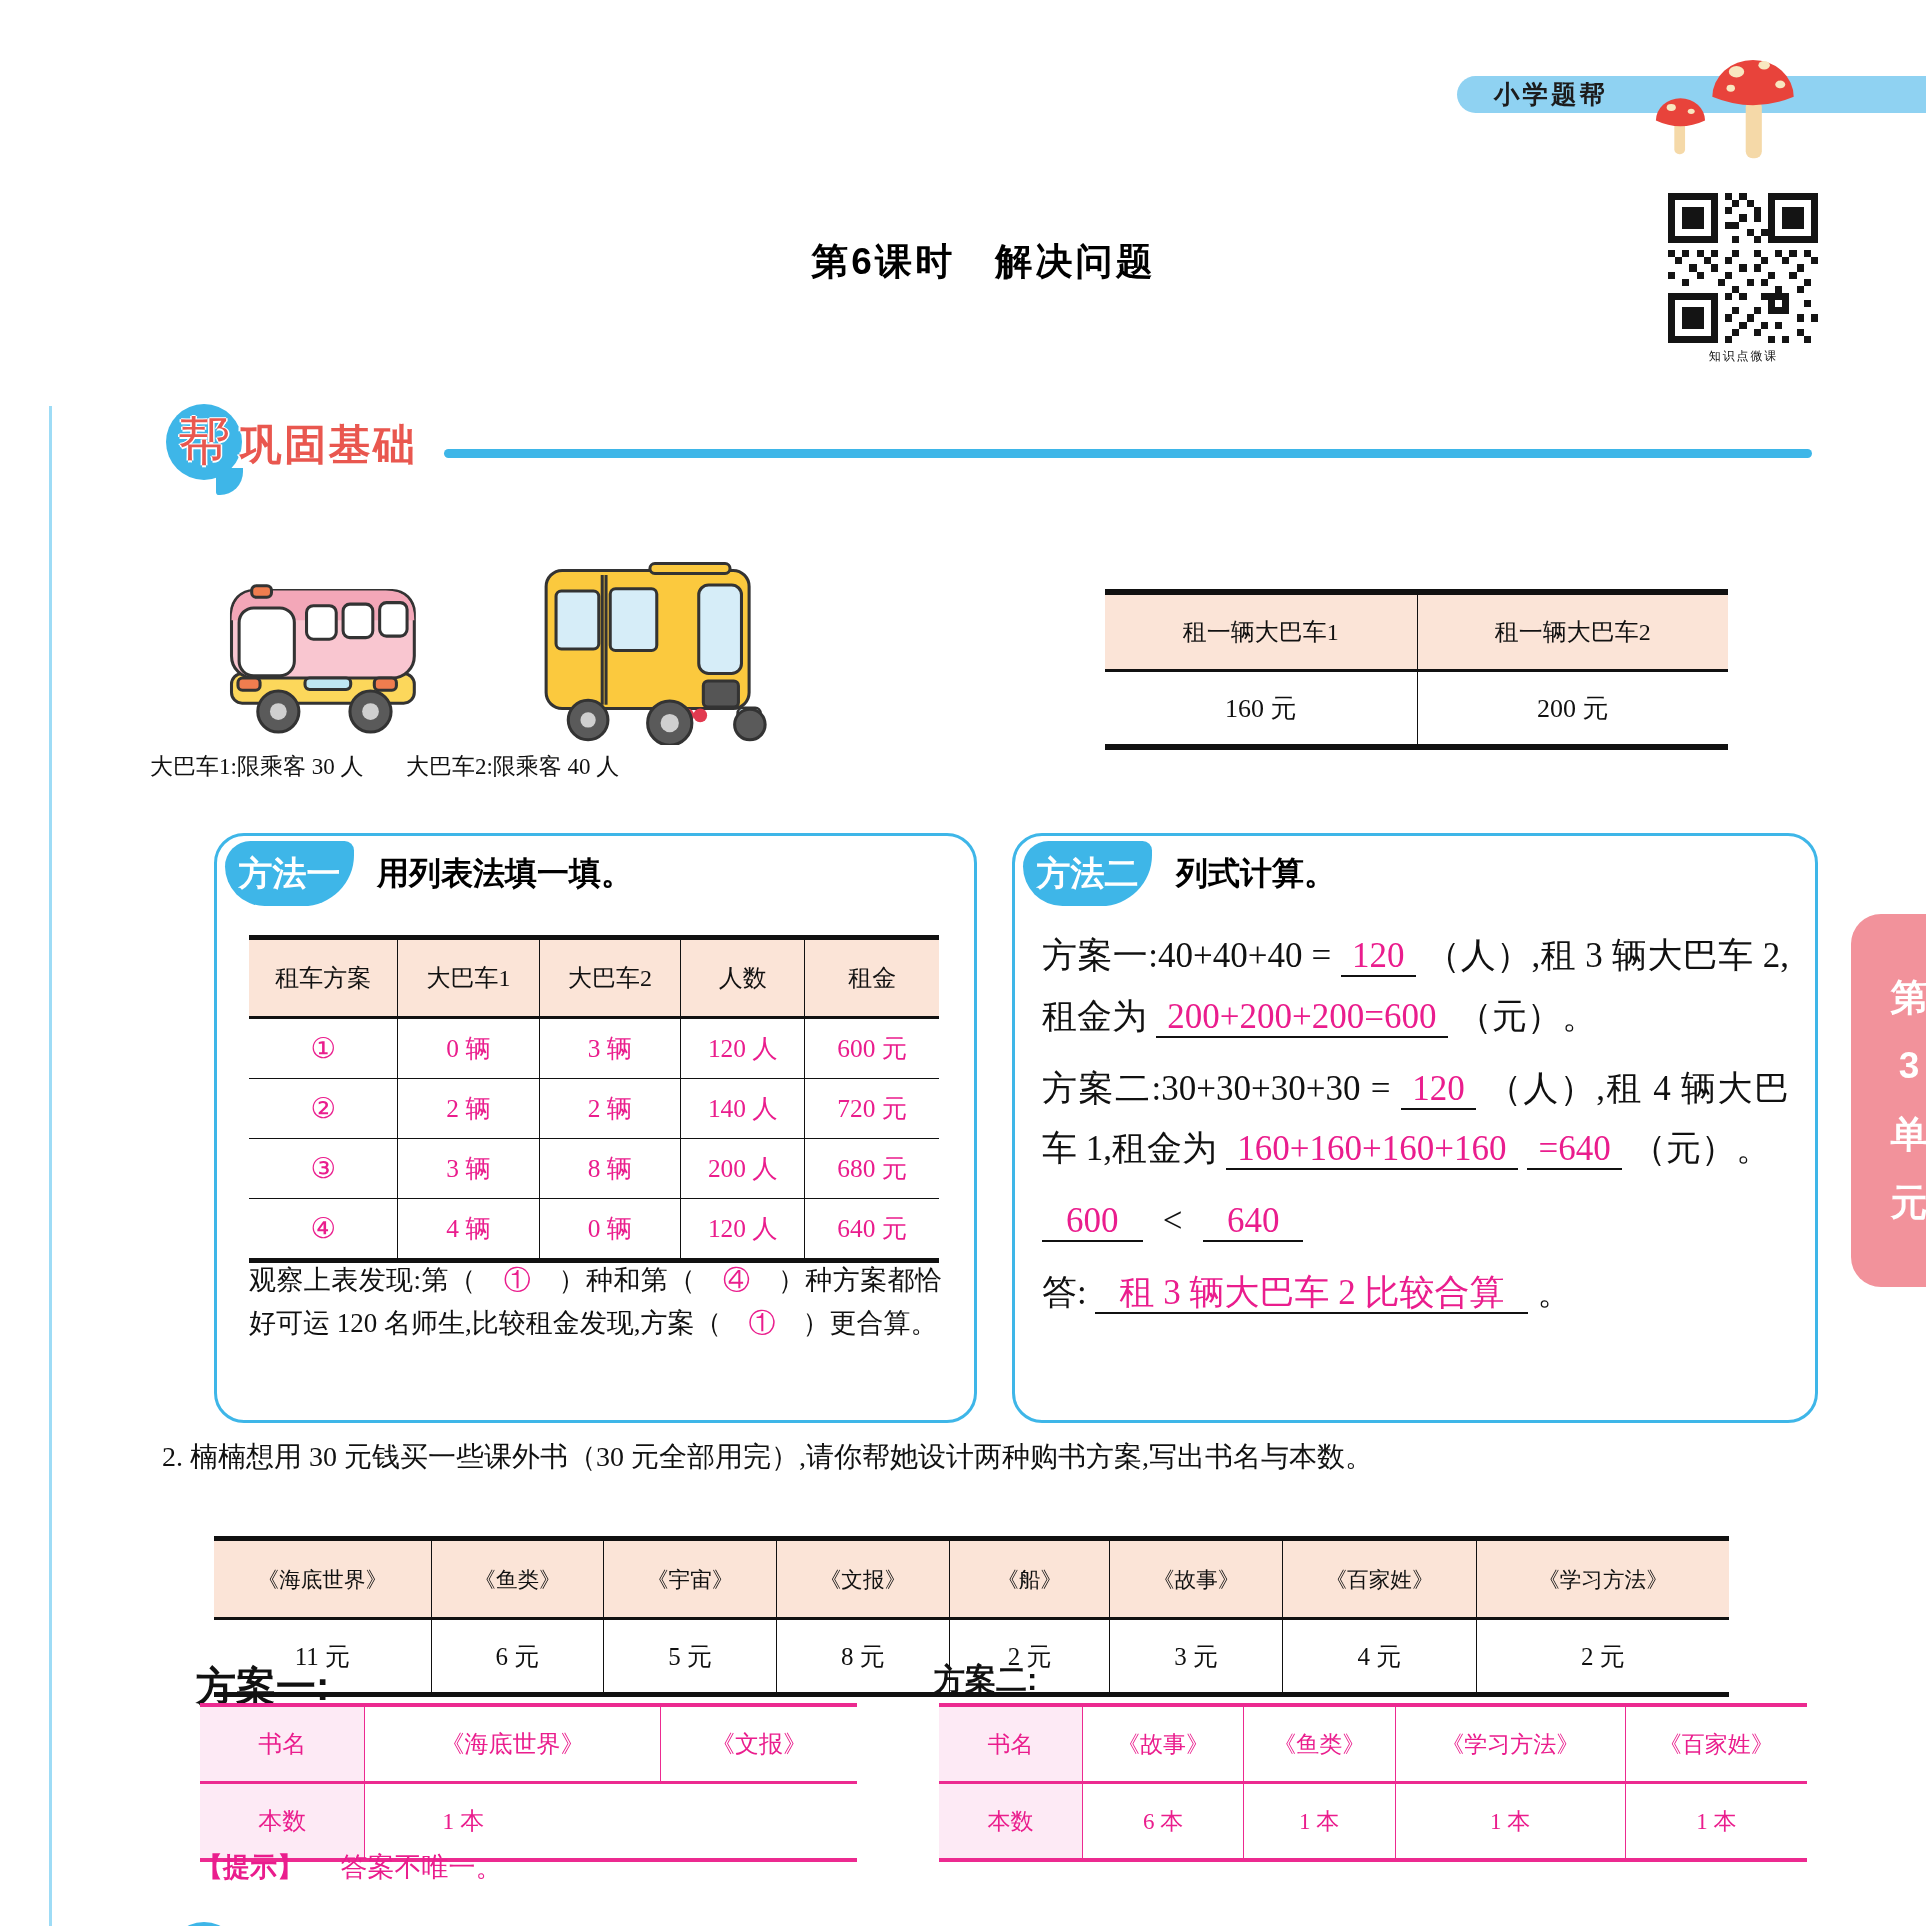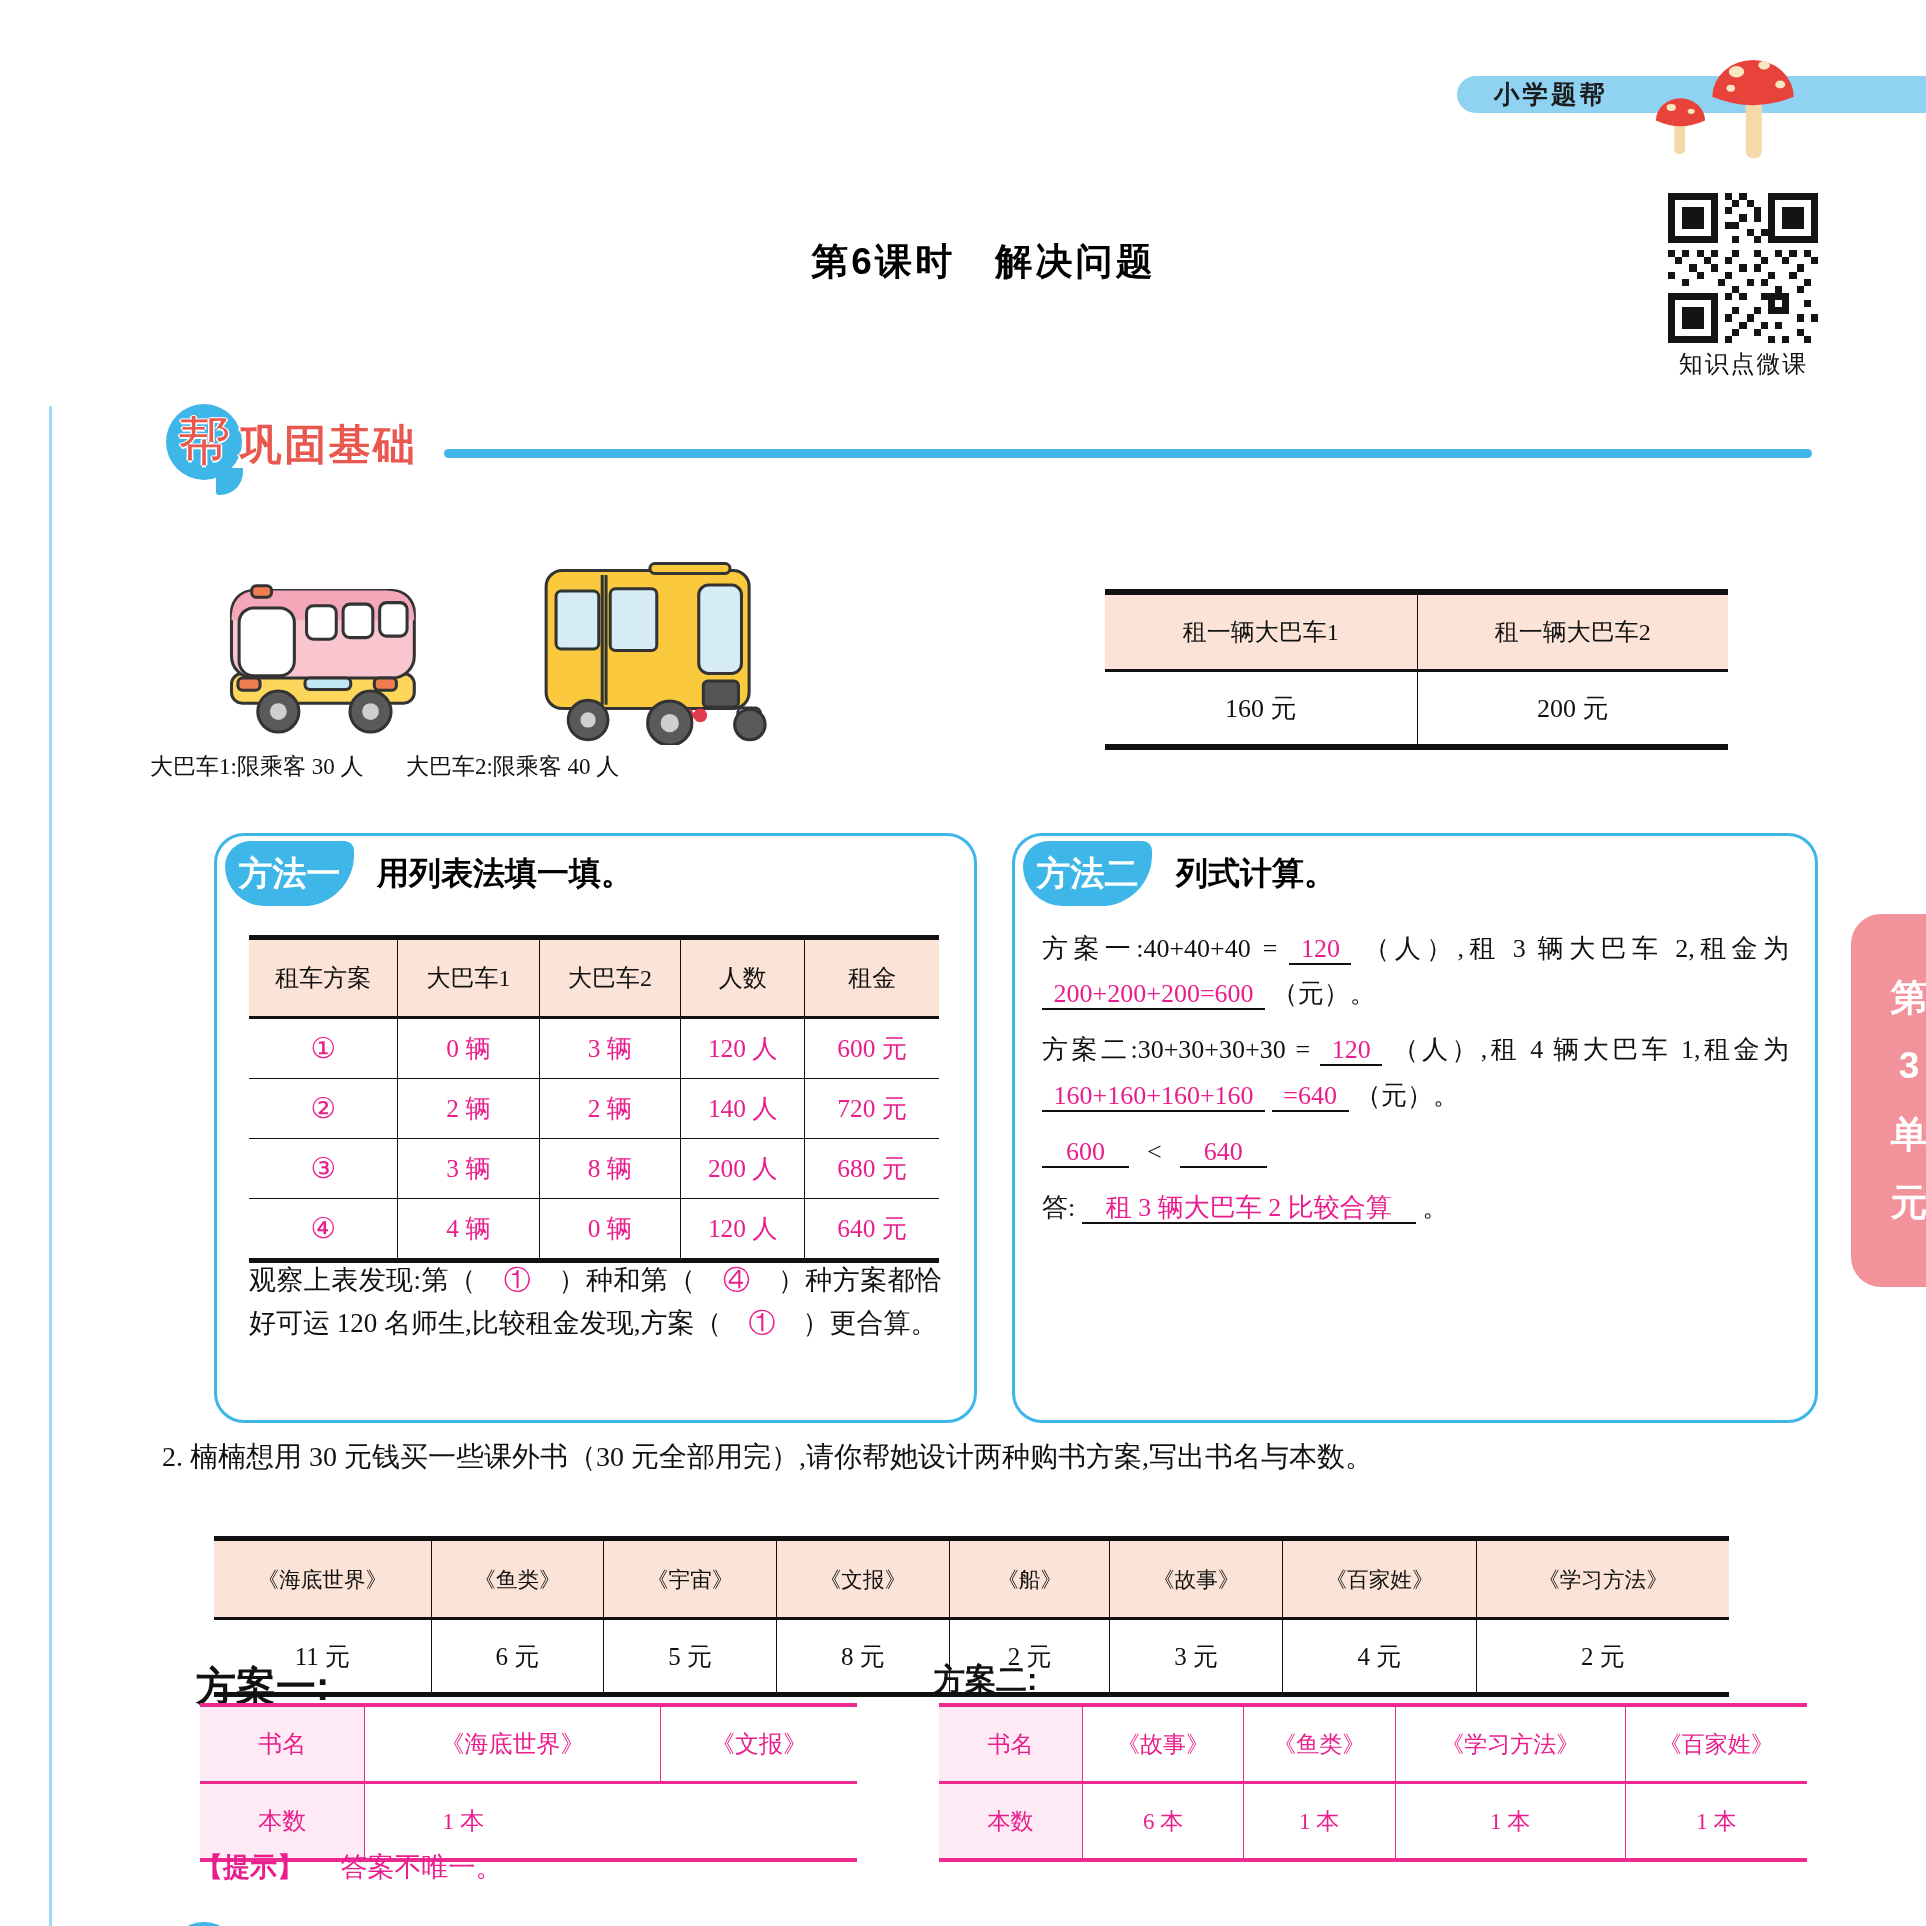--- a/index.html
+++ b/index.html
@@ -10,21 +10,21 @@
   .mag{color:#ea1d8d;}
 
   
   .left-rule{left:49px;top:406px;width:42px;height:2275px;
     border-left:3.5px solid #9edcf6;border-bottom:3.5px solid #9edcf6;border-bottom-left-radius:42px;}
 
   
   .brand-pill{left:1457px;top:76px;width:511px;height:37px;background:#8fd2f2;
     border-radius:20px 0 0 20px;display:flex;align-items:center;padding-left:37px;box-sizing:border-box;}
   .brand-pill span{font-size:25.4px;letter-spacing:3.1px;color:#1c1c1c;}
-  .qr-caption{left:1653px;top:348px;width:181px;text-align:center;font-size:24px;letter-spacing:1.9px;}
+  .qr-caption{left:1653px;top:348px;width:181px;text-align:center;font-size:12px;letter-spacing:1.9px;}
 
   .page-title{left:159px;top:237px;width:1649px;text-align:center;font-size:37px;letter-spacing:3.1px;color:#000;}
 
   
   .ribbon-circle{width:76px;height:76px;border-radius:50%;background:#3eb6e8;
      display:flex;align-items:center;justify-content:center;}
   .ribbon-circle span{font-size:53px;color:#e9574f;
      text-shadow:1.5px 0 0 #fff,-1.5px 0 0 #fff,0 1.5px 0 #fff,0 -1.5px 0 #fff;}
   .ribbon-tail{width:27px;height:27px;background:#3eb6e8;border-radius:0 0 23px 3.1px;}
   .ribbon-label{font-size:42px;color:#e9574f;letter-spacing:2.3px;
@@ -56,21 +56,21 @@
 
   #m1-table{left:249px;top:935px;width:690px;}
   #m1-table .hd .td{height:76px;font-size:24px;}
   #m1-table .vr .td{height:59px;font-size:25.4px;}
   #m1-table .vr .td{color:#ea1d8d;}
   .m1w1{width:21.5%}.m1w2{width:20.5%}.m1w3{width:20.5%}.m1w4{width:18%}.m1w5{width:19.5%}
 
   .m1note{font-size:27px;line-height:1.60;text-align:justify;}
   .circ{color:#ea1d8d;}
 
-  .m2body{font-size:26px;line-height:1.74;text-align:justify;}
+  .m2body{font-size:35px;line-height:1.74;text-align:justify;}
   .m2body p{margin:0 0 10.8px 0;}
   .bk{color:#ea1d8d;border-bottom:2.3px solid #111;padding:0 11.6px;white-space:nowrap;}
   .bkw{padding:0 24px;}
 
   #books-table{left:214px;top:1536px;width:1515px;}
   #books-table .hd .td{height:76px;font-size:21.6px;}
   #books-table .vr .td{height:72px;font-size:25px;}
 
   .tbl.pink{border-top:4.6px solid #ec2a90;border-bottom:4.6px solid #ec2a90;color:#ea1d8d;}
   .tbl.pink .td + .td{border-left:1.9px solid #ec2a90;}

